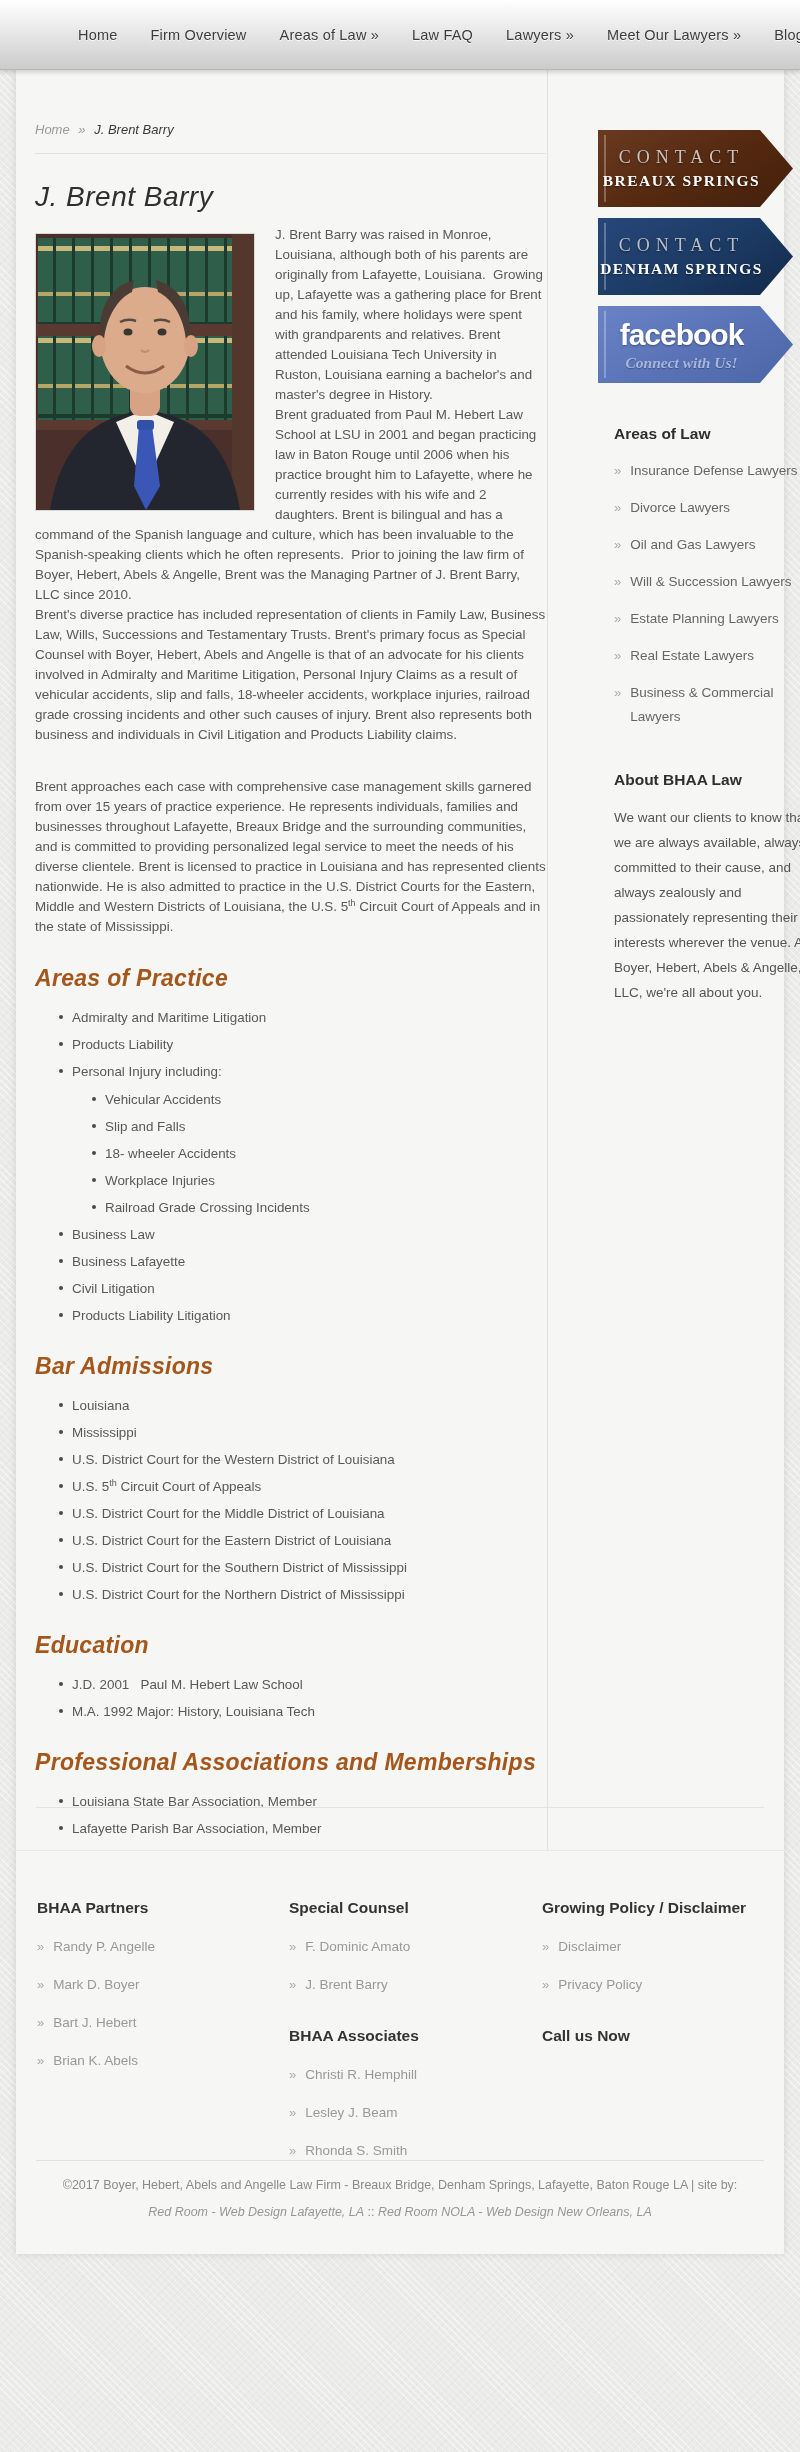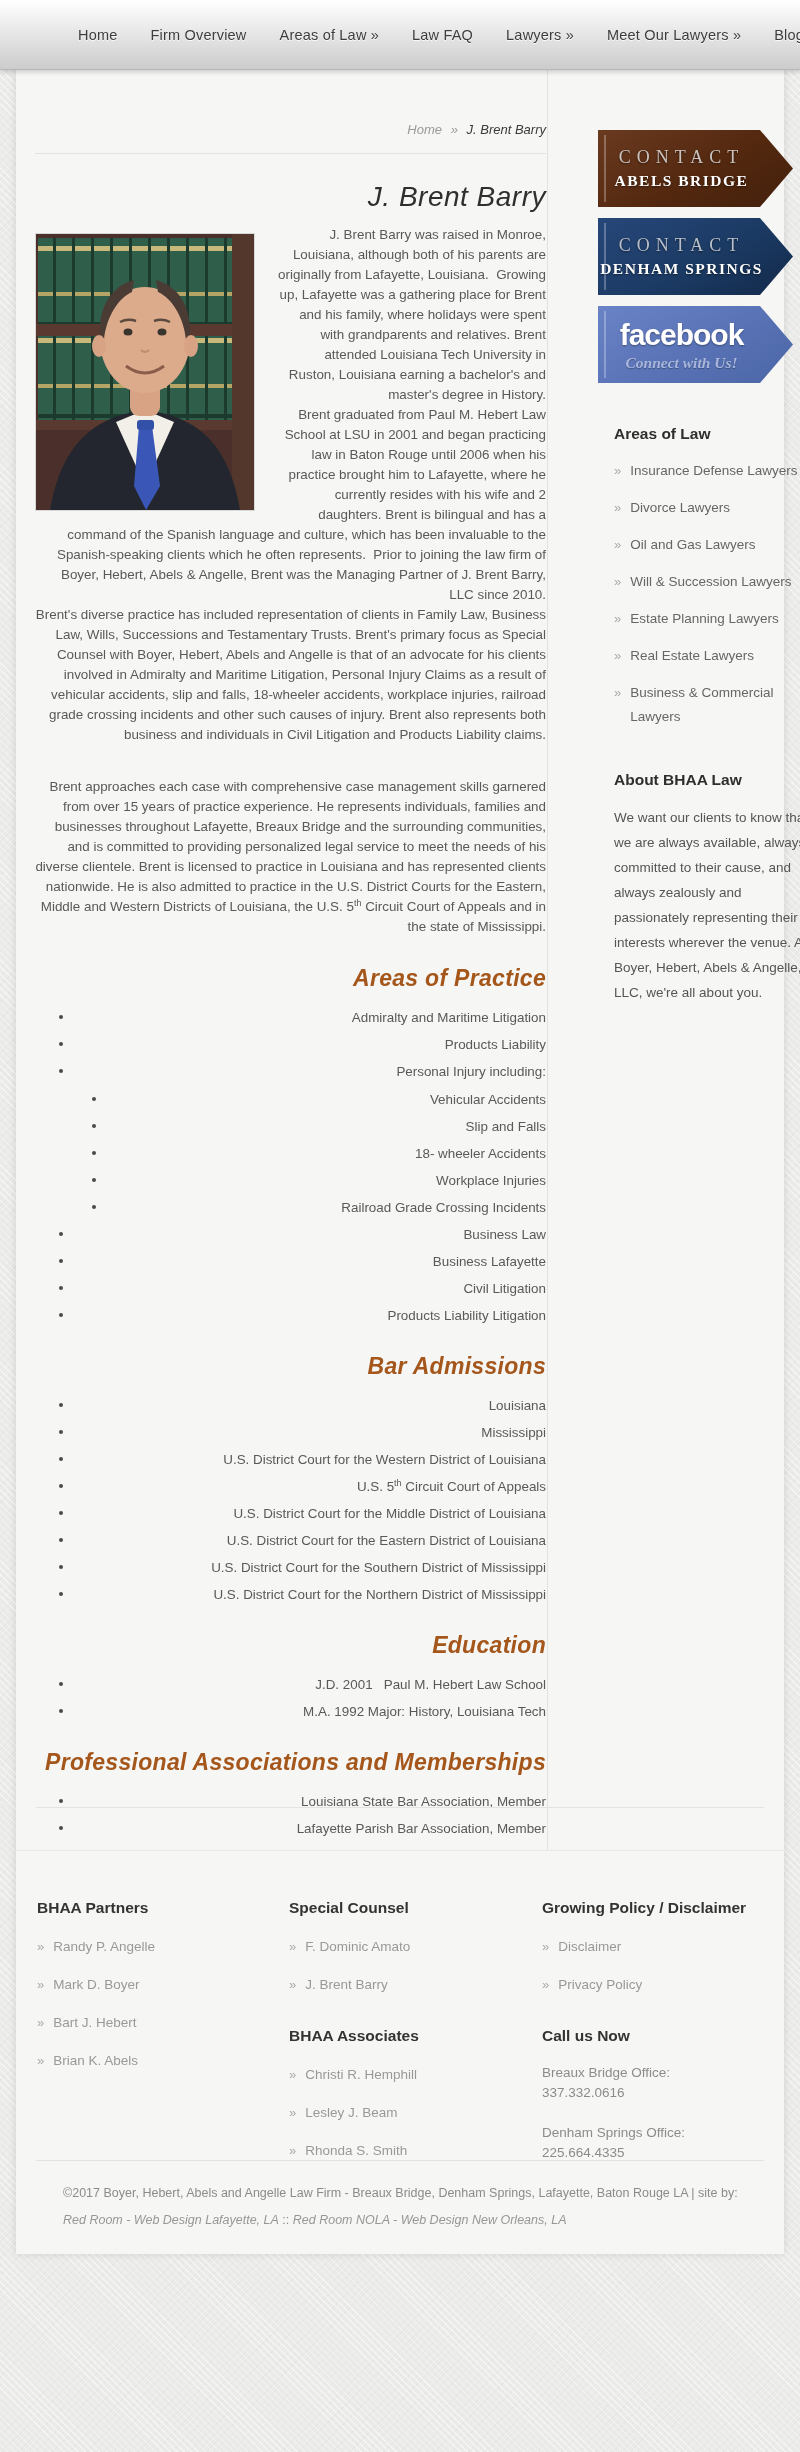--- a/index.html
+++ b/index.html
@@ -77,21 +77,21 @@
     margin-right:33px; font-size:14.5px; color:#3c3c3c; letter-spacing:.2px;
     text-shadow:0 1px 0 rgba(255,255,255,.8); cursor:pointer; white-space:nowrap;
   }
 
   
   .panel { margin:0 16px; width:768px; background:#f6f6f4; box-shadow:0 0 8px rgba(0,0,0,.12); }
   .content { position:relative; min-height:1780px; }
   .v-divider { position:absolute; left:531px; top:0; height:100%; width:1px; background:#e1e1df; }
   .content-rule { position:absolute; bottom:42px; left:20px; right:20px; height:1px; background:#e3e3e1; }
 
-  .main-col { position:absolute; left:19px; top:0; width:511px;text-align:right; }
+  .main-col { position:absolute; left:19px; top:0; width:511px; }
   .breadcrumb { padding-top:52px; font-size:13px; font-style:italic; }
   .bc-home { color:#9a9a9a; cursor:pointer; }
   .bc-sep { color:#9a9a9a; margin:0 5px; }
   .bc-cur { color:#3a3a3a; }
   .bc-rule { height:1px; background:#e3e3e1; margin-top:16px; }
   .title { font-size:28px; font-style:italic; font-weight:normal; color:#2f2f2f;
     margin:27px 0 12px; letter-spacing:.5px; }
 
   .photo { float:left; width:220px; margin:8px 20px 6px 0; border:1px solid #d8d8d6; background:#fff; }
   .photo svg { display:block; }
@@ -154,21 +154,21 @@
   .f-heading.mt { margin-top:30px; }
   .footer .arrow-list li { margin-bottom:14px; color:#999; }
   .call-lines p { margin:0; font-size:13.5px; color:#8c8c8c; line-height:20px; }
   .call-lines p.spacer { height:20px; }
 
   
   .bottombar { position:relative; height:124px; }
   .bottombar::before { content:''; position:absolute; top:30px; left:20px; right:20px;
     height:1px; background:#e2e2e0; }
   .copy { position:absolute; top:42px; left:50%; transform:translateX(-50%);
-    width:690px; text-align:left; font-size:12.5px; color:#8b8b8b; line-height:27px; margin:8px; }
+    width:690px; text-align:center; font-size:12.5px; color:#8b8b8b; line-height:27px; margin:0; }
   .copy .it { font-style:italic; color:#979797; cursor:pointer; }
 </style>
 </head>
 <body>
 
 <div class="page">
 
 
   <nav class="nav">
     <ul class="nav-list">
@@ -277,21 +277,21 @@
         <ul class="bullet-list">
             <li>Louisiana State Bar Association, Member</li>
             <li>Lafayette Parish Bar Association, Member</li>
           </ul>
       </div>
 
       <aside class="side-col">
         <div class="side-buttons">
           <div class="btn btn-brown">
             <div class="btn-l1">CONTACT</div>
-            <div class="btn-l2">ABELS BRIDGE</div>
+            <div class="btn-l2">BREAUX SPRINGS</div>
           </div>
           <div class="btn btn-navy">
             <div class="btn-l1">CONTACT</div>
             <div class="btn-l2">DENHAM SPRINGS</div>
           </div>
           <div class="btn btn-fb">
             <div class="fb-word">facebook</div>
             <div class="fb-tag">Connect with Us!</div>
           </div>
         </div>
@@ -395,27 +395,20 @@
             <li>
               <span class="mk">»</span>
               <span class="lt">Disclaimer</span>
             </li>
             <li>
               <span class="mk">»</span>
               <span class="lt">Privacy Policy</span>
             </li>
           </ul>
         <h3 class="f-heading mt">Call us Now</h3>
-        <div class="call-lines">
-            <p>Breaux Bridge Office:</p>
-            <p>337.332.0616</p>
-            <p class="spacer">&nbsp;</p>
-            <p>Denham Springs Office:</p>
-            <p>225.664.4335</p>
-          </div>
       </div>
     </footer>
 
     <div class="bottombar">
       <p class="copy"><span>©2017 Boyer, Hebert, Abels and Angelle Law Firm - Breaux Bridge, Denham Springs, Lafayette, Baton Rouge LA | site by: </span><span class="it">Red Room - Web Design Lafayette, LA</span><span> :: </span><span class="it">Red Room NOLA - Web Design New Orleans, LA</span></p>
     </div>
   </div>
 
 </div>
 

